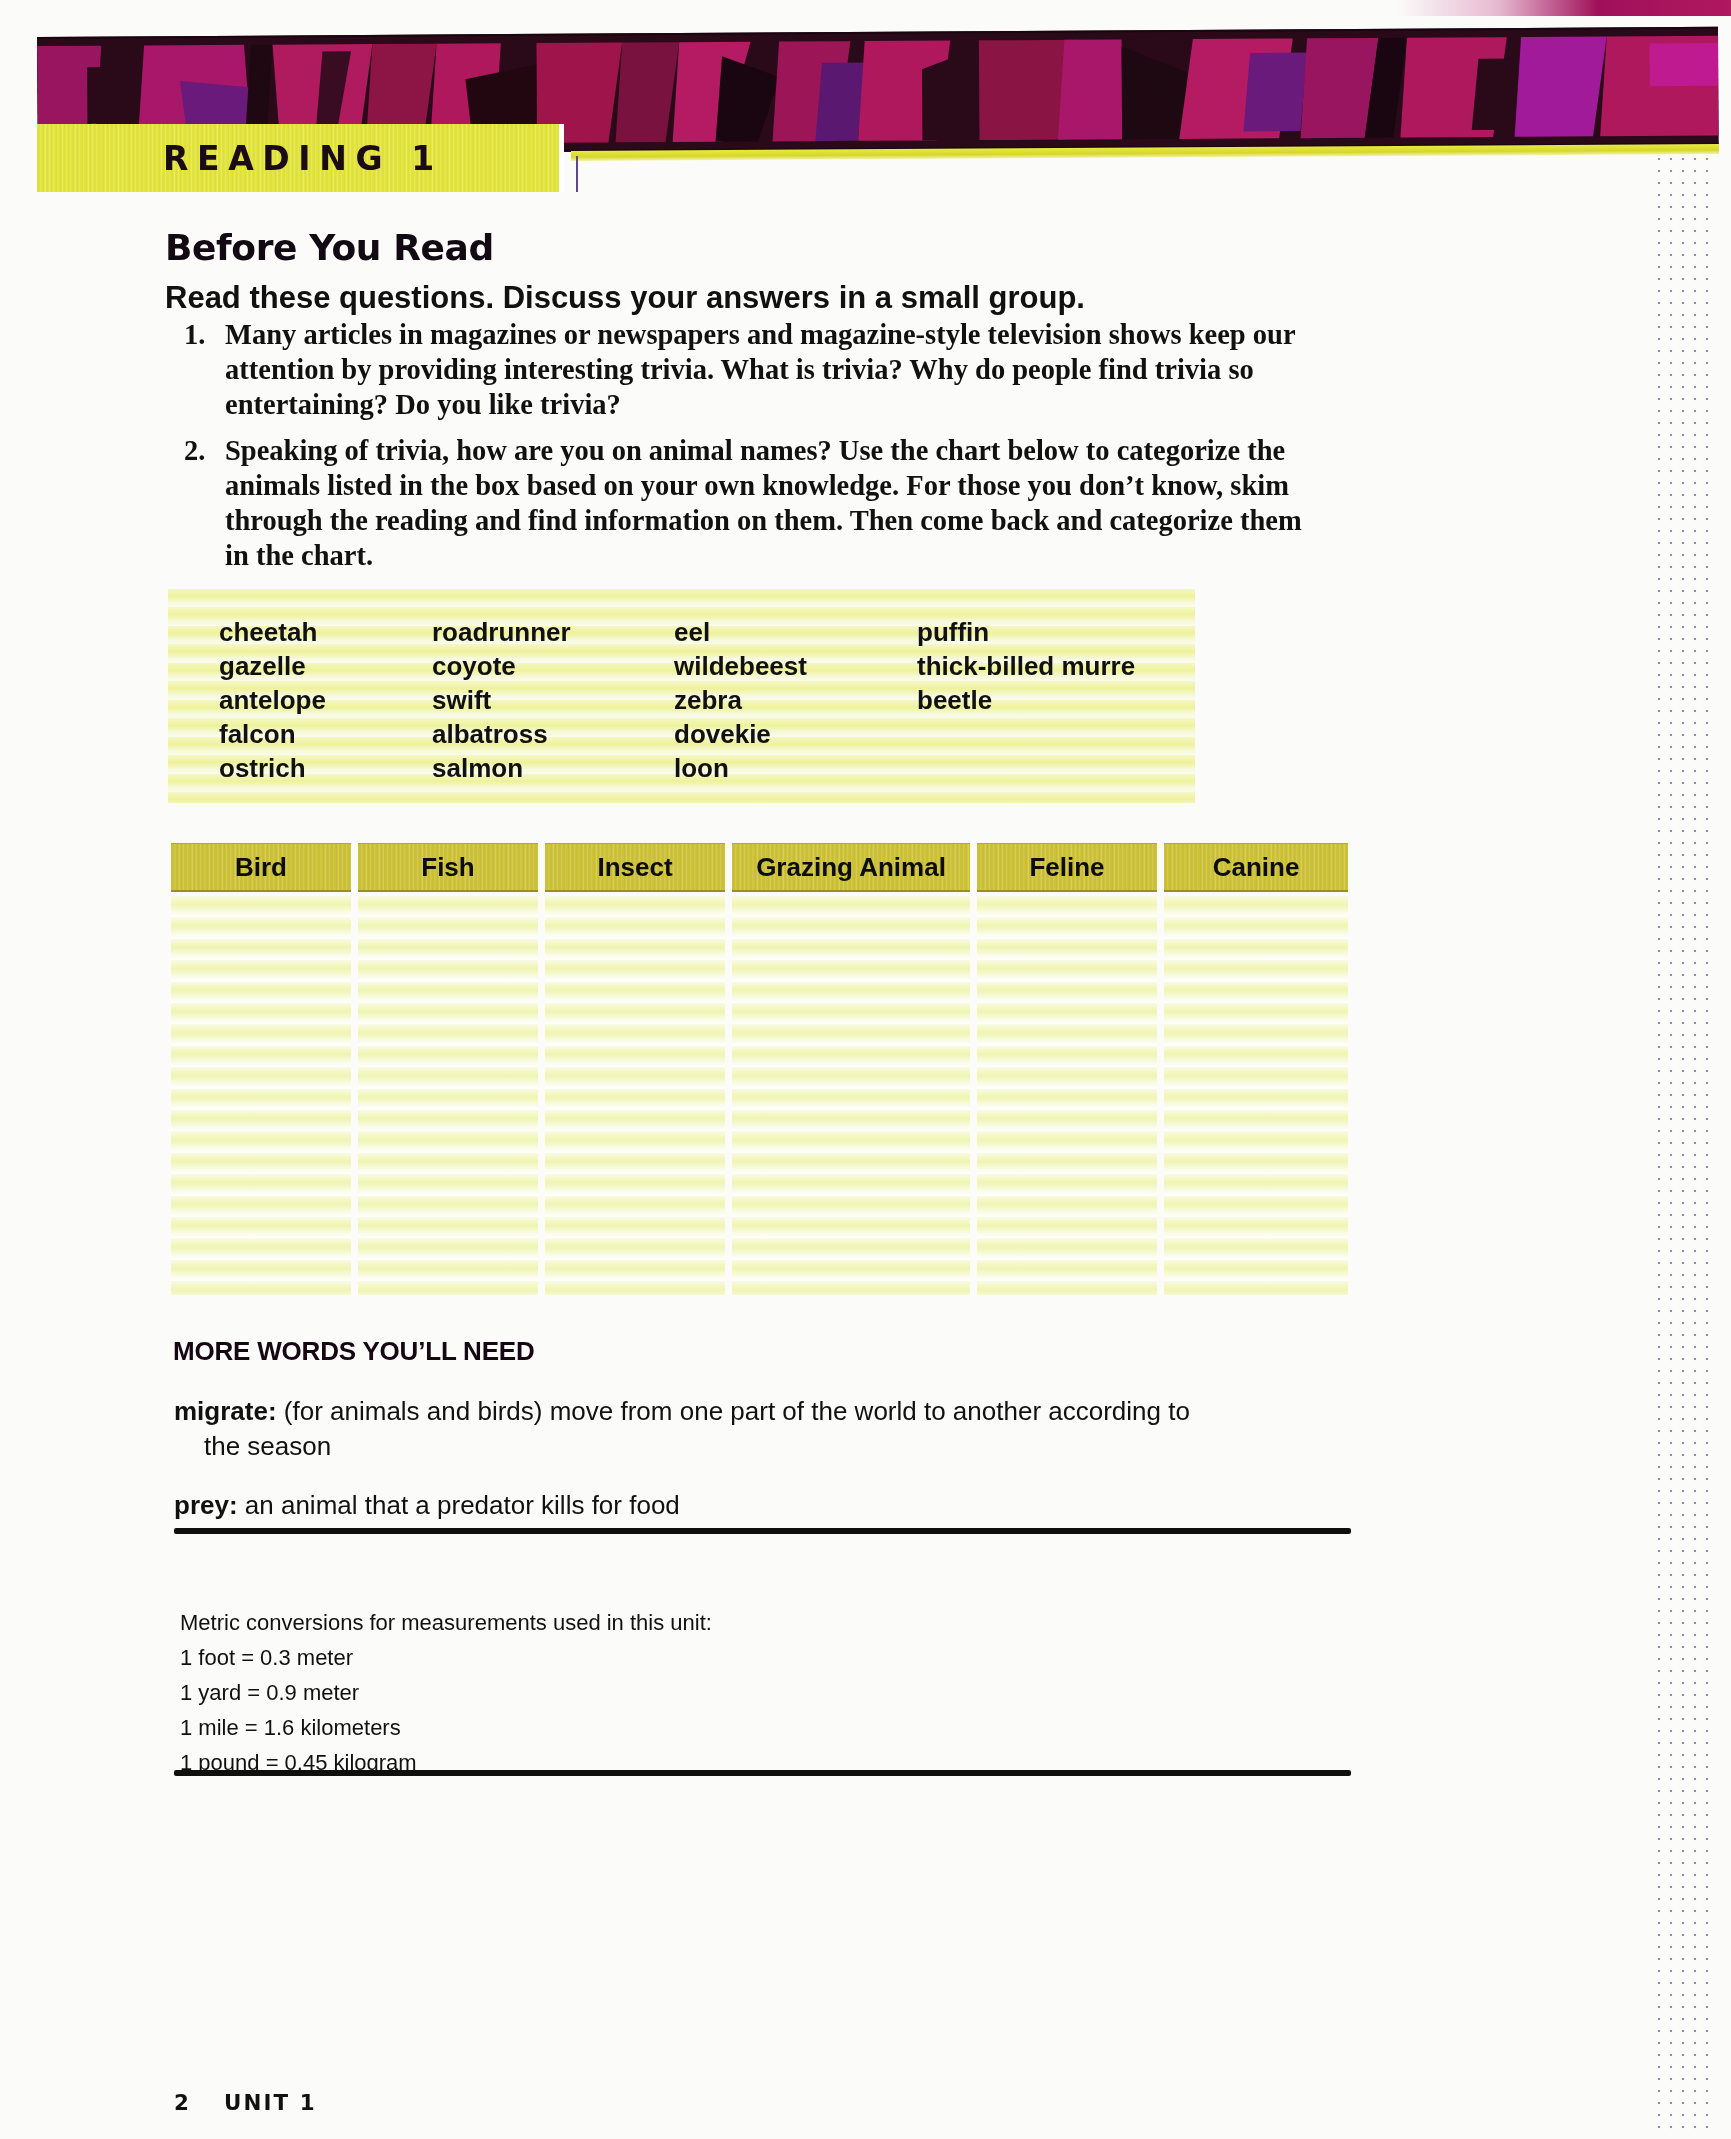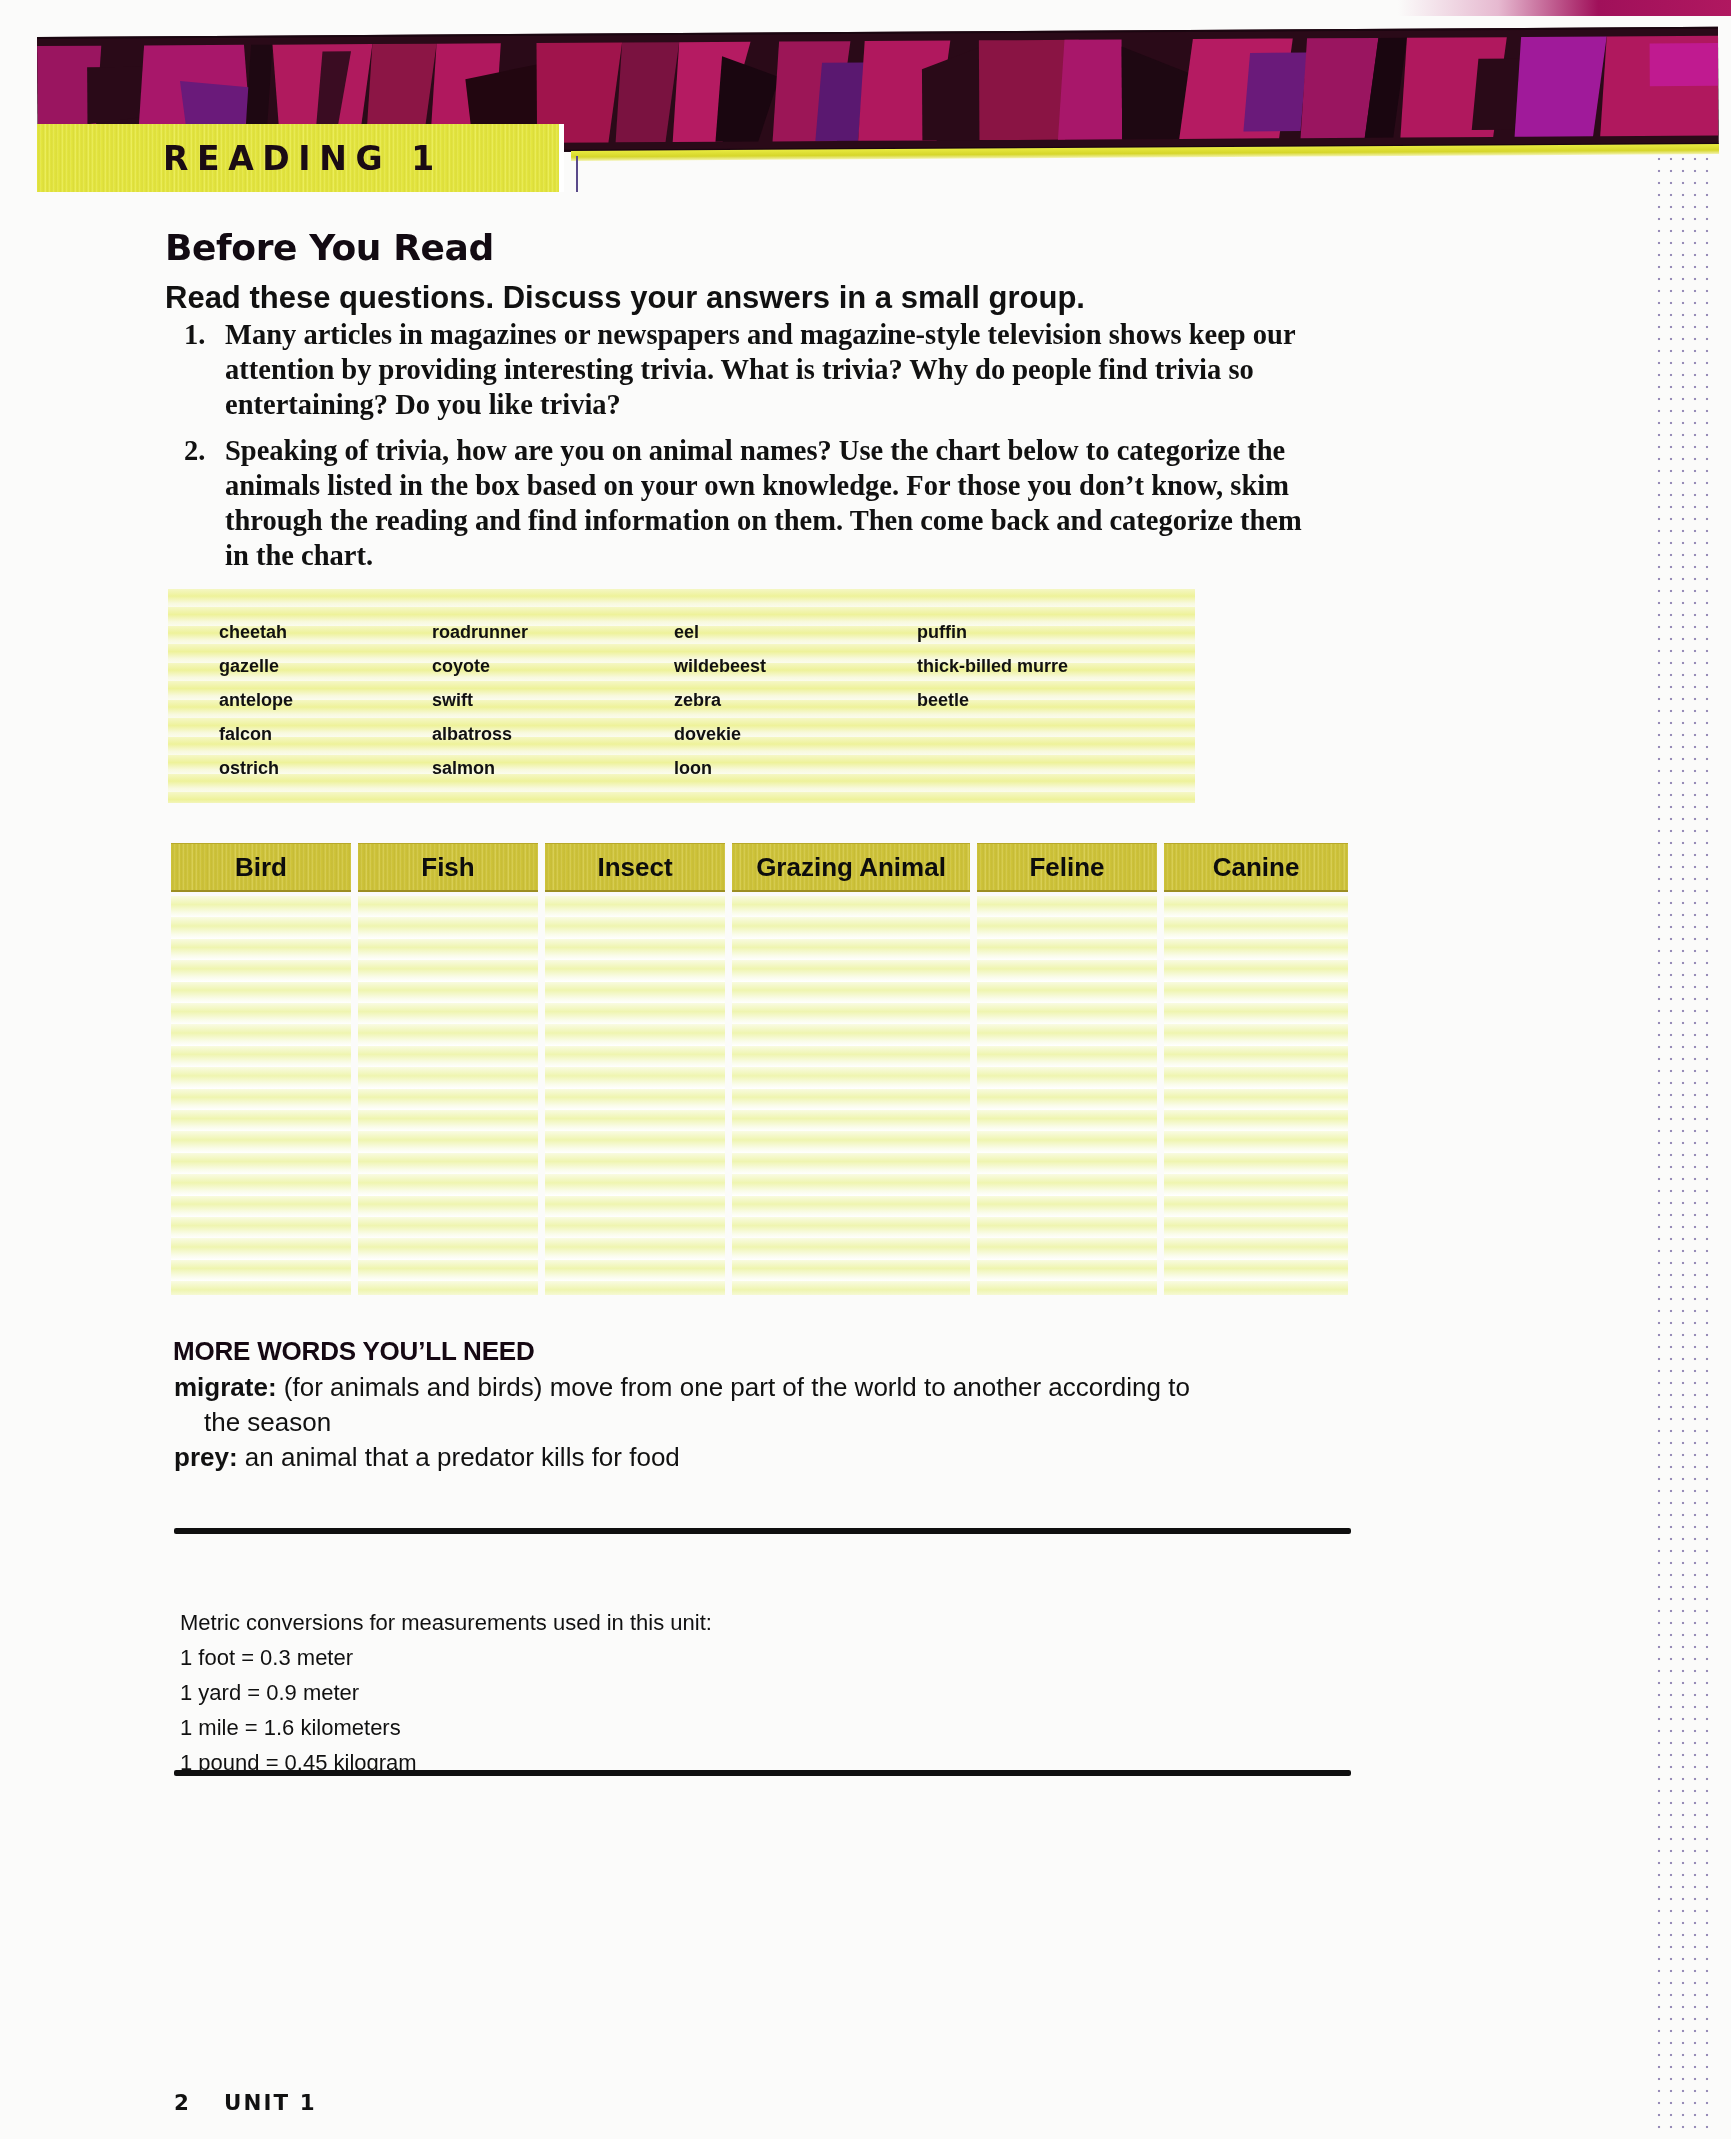--- a/index.html
+++ b/index.html
@@ -55,21 +55,21 @@
   .questions { position: absolute; left: 184px; top: 317px; width: 1141px; margin: 0; padding: 0; list-style: none; }
   .q { position: relative; padding-left: 41px; font-family: "Liberation Serif", serif;
        font-weight: bold; font-size: 28.5px; line-height: 35px; color: #111; }
   .q .num { position: absolute; left: 0; top: 0; }
   .q + .q { margin-top: 11.4px; }
 
   .word-box {
     position: absolute; left: 168px; top: 589px; width: 1027px; height: 214px;
     background: repeating-linear-gradient(180deg, #f5f7c4 0px, #eef29a 7.1px, #f8f9de 14.3px, #fbfcee 18.5px);
   }
-  .word-col { position: absolute; top: 26px; font-size: 18px; font-weight: bold; line-height: 34px; }
+  .word-col { position: absolute; top: 26px; font-size: 26px; font-weight: bold; line-height: 34px; }
   .word-col div { white-space: nowrap; }
 
   .chart {
     position: absolute; left: 171px; top: 843px; width: 1177px; height: 454px;
   }
   .chart-col { position: absolute; top: 0; height: 454px; }
   .chart-head {
     height: 46px; display: flex; align-items: center; justify-content: center;
     background: repeating-linear-gradient(90deg, #cfc43a 0px, #c7bc36 2.1px, #d9cf55 4.3px);
     border-top: 1.4px solid #b8a82a; border-bottom: 2.1px solid #9c8e22;
@@ -78,21 +78,21 @@
   .chart-body {
     height: 399px; margin-top: 4.3px;
     background: repeating-linear-gradient(180deg, #f9fbe2 0px, #eff5b0 8.6px, #fafcea 17px, #ffffff 21.4px);
   }
 
   .mw-title {
     position: absolute; left: 173px; top: 1336px; font-size: 26px; font-weight: bold;
     color: #150812; letter-spacing: -0.2px;
   }
   .defs { position: absolute; left: 174px; top: 1370px; width: 1113px; font-size: 26px; line-height: 35px; }
-  .def { font-weight: normal; }
+  .def { font-weight: normal; margin-top: 24px; }
   .def b { font-weight: bold; }
   .def .cont { padding-left: 30px; display: block; }
 
   .rule { position: absolute; left: 174px; width: 1177px; height: 5.7px; background: #0f0f0f; border-radius: 2.1px; }
   .metric { position: absolute; left: 180px; top: 1561px; font-size: 22px; line-height: 35px; margin-top: 44px; }
   .metric div { white-space: nowrap; }
 
   .footer {
     position: absolute; left: 174px; top: 2090px; font-family: "DejaVu Sans", sans-serif;
     font-weight: bold; font-size: 21.4px; letter-spacing: 2.1px; color: #111;

